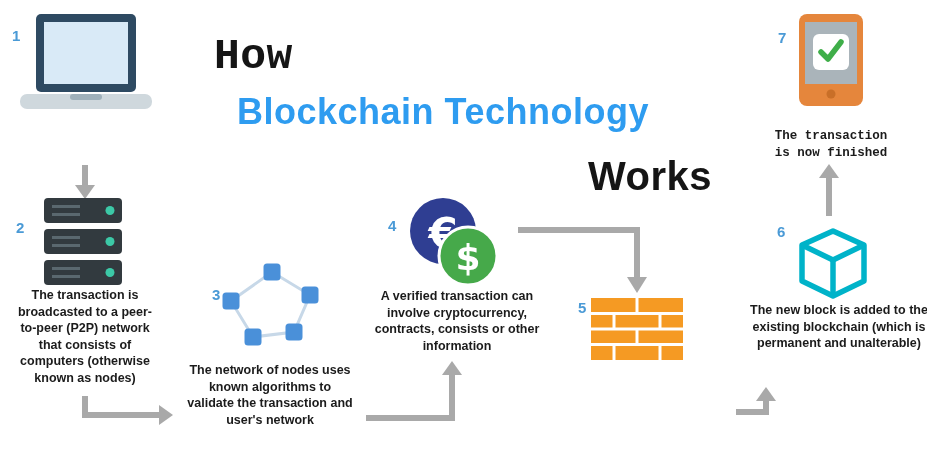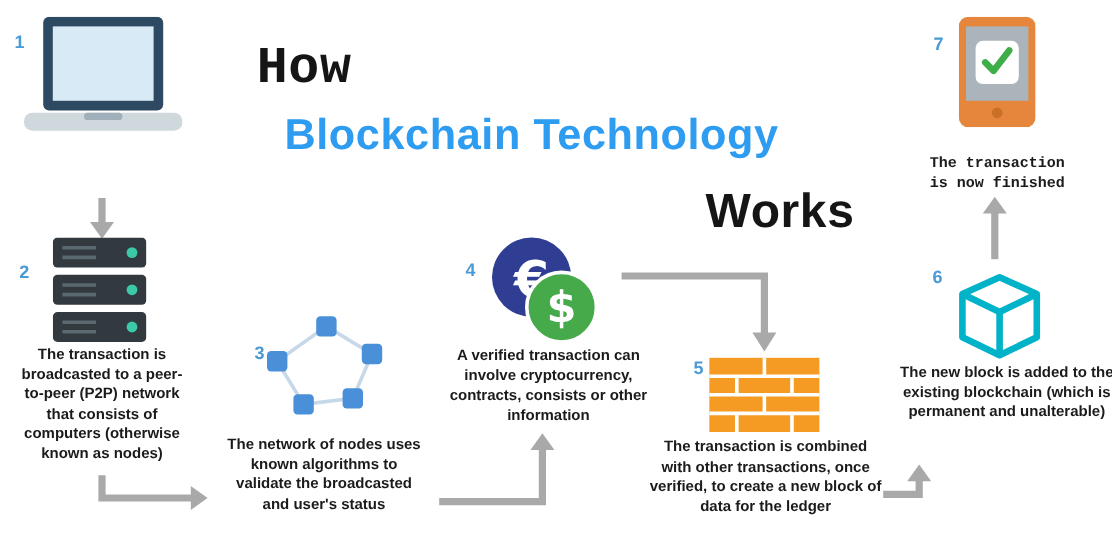--- a/index.html
+++ b/index.html
@@ -144,19 +144,18 @@
 
   <svg class="icon i-tablet" width="64" height="92" viewBox="0 0 64 92">
     <rect x="0" y="0" width="64" height="92" rx="8" fill="#e5863c"></rect>
     <rect x="6" y="8" width="52" height="62" fill="#aab4ba"></rect>
     <rect x="14" y="20" width="36" height="36" rx="6" fill="#ffffff"></rect>
     <path d="M22,38 L29,45 L42,28" stroke="#3fae49" stroke-width="5.5" fill="none" stroke-linecap="round" stroke-linejoin="round"></path>
     <circle cx="32" cy="80" r="4.5" fill="#c96f28"></circle>
   </svg>
 
   <div class="cap c2">The transaction is broadcasted to a peer-to-peer (P2P) network that consists of computers (otherwise known as nodes)</div>
-  <div class="cap c3">The network of nodes uses known algorithms to validate the broadcasted and user's status</div>
+  <div class="cap c3">The network of nodes uses known algorithms to validate the transaction and user's network</div>
   <div class="cap c4">A verified transaction can involve cryptocurrency, contracts, consists or other information</div>
-  <div class="cap c5">The transaction is combined with other transactions, once verified, to create a new block of data for the ledger</div>
   <div class="cap c6">The new block is added to the existing blockchain (which is permanent and unalterable)</div>
   <div class="cap c7">The transaction is now finished</div>
 
 </div>
 
 </body></html>

